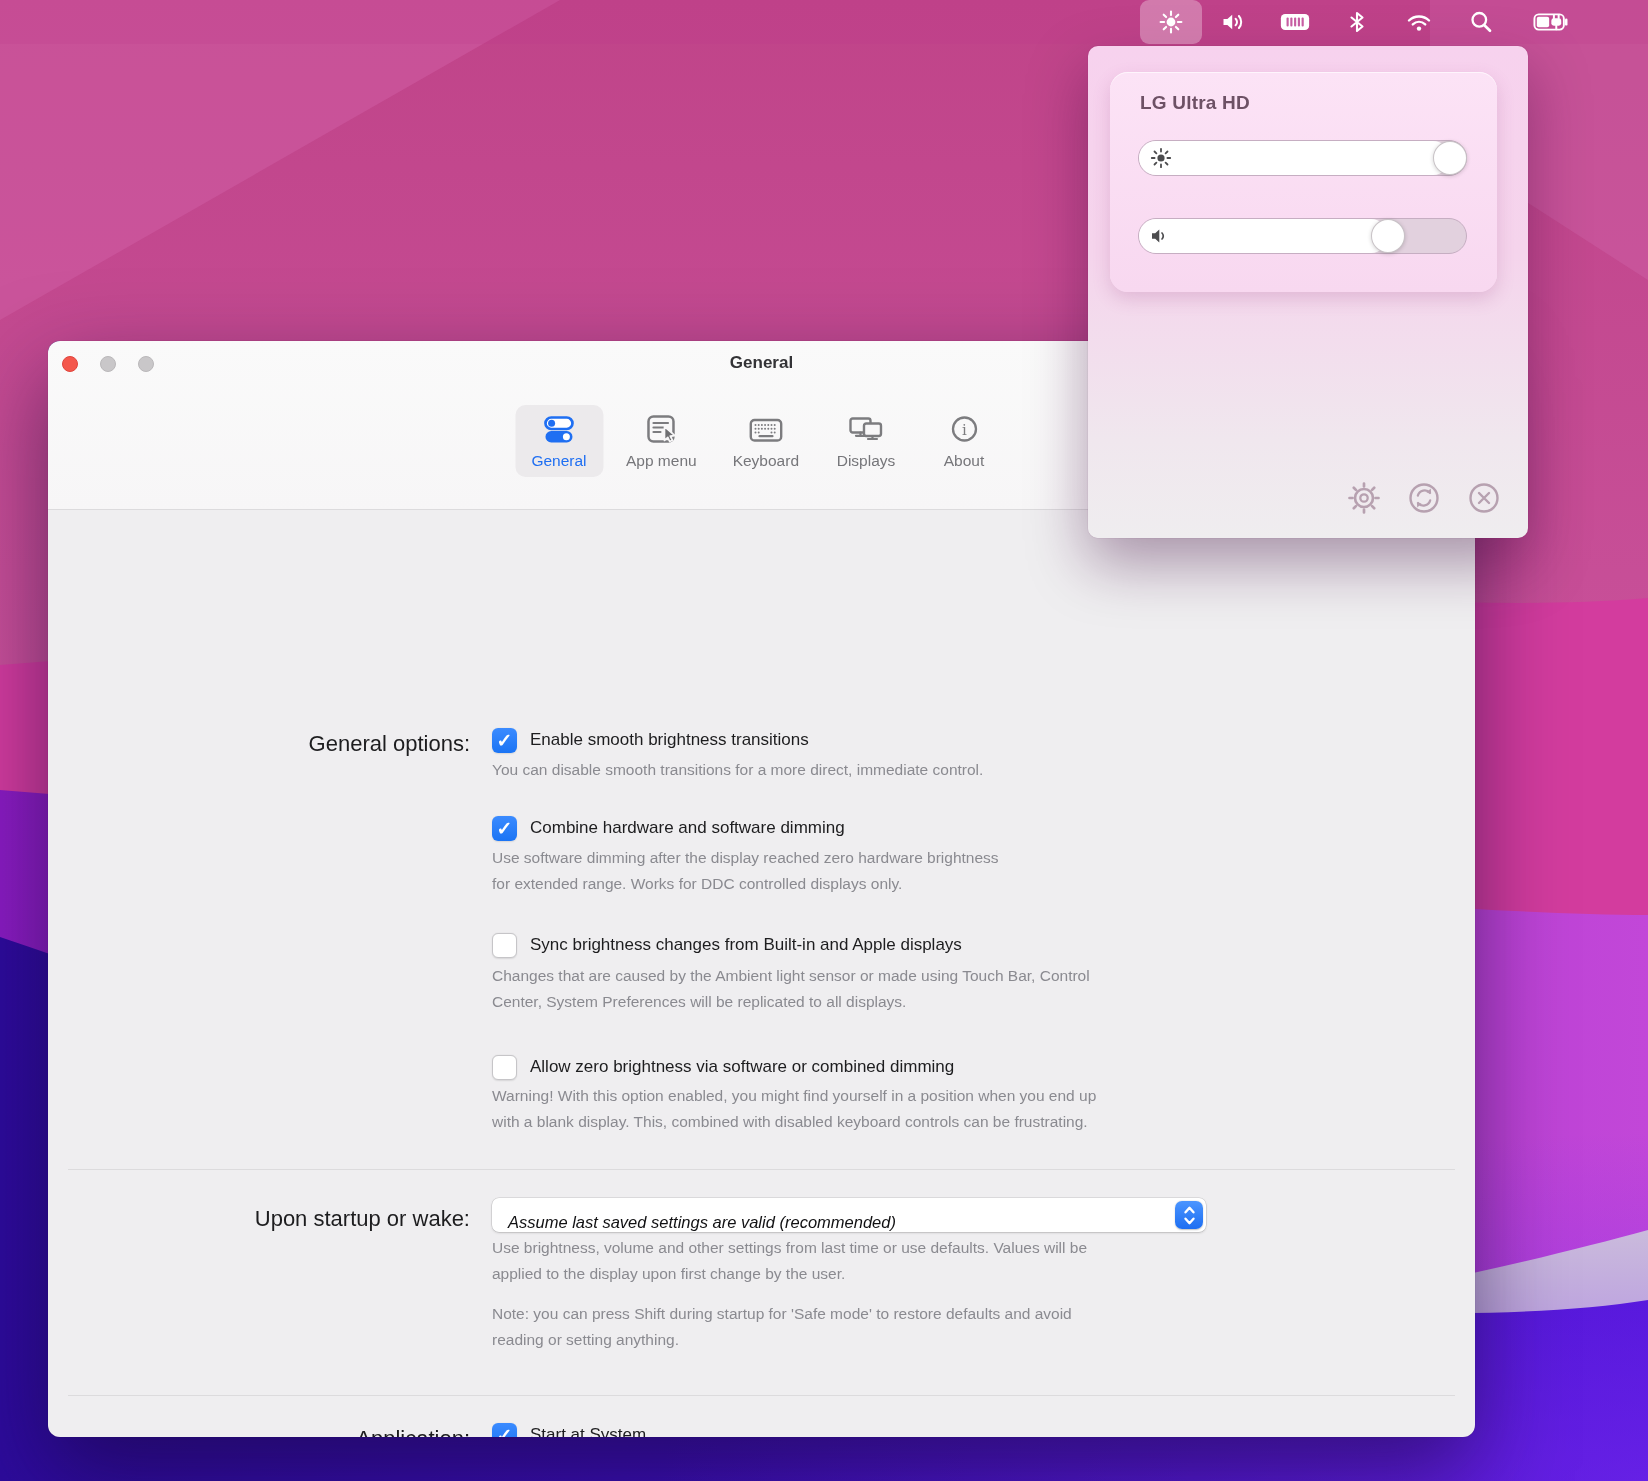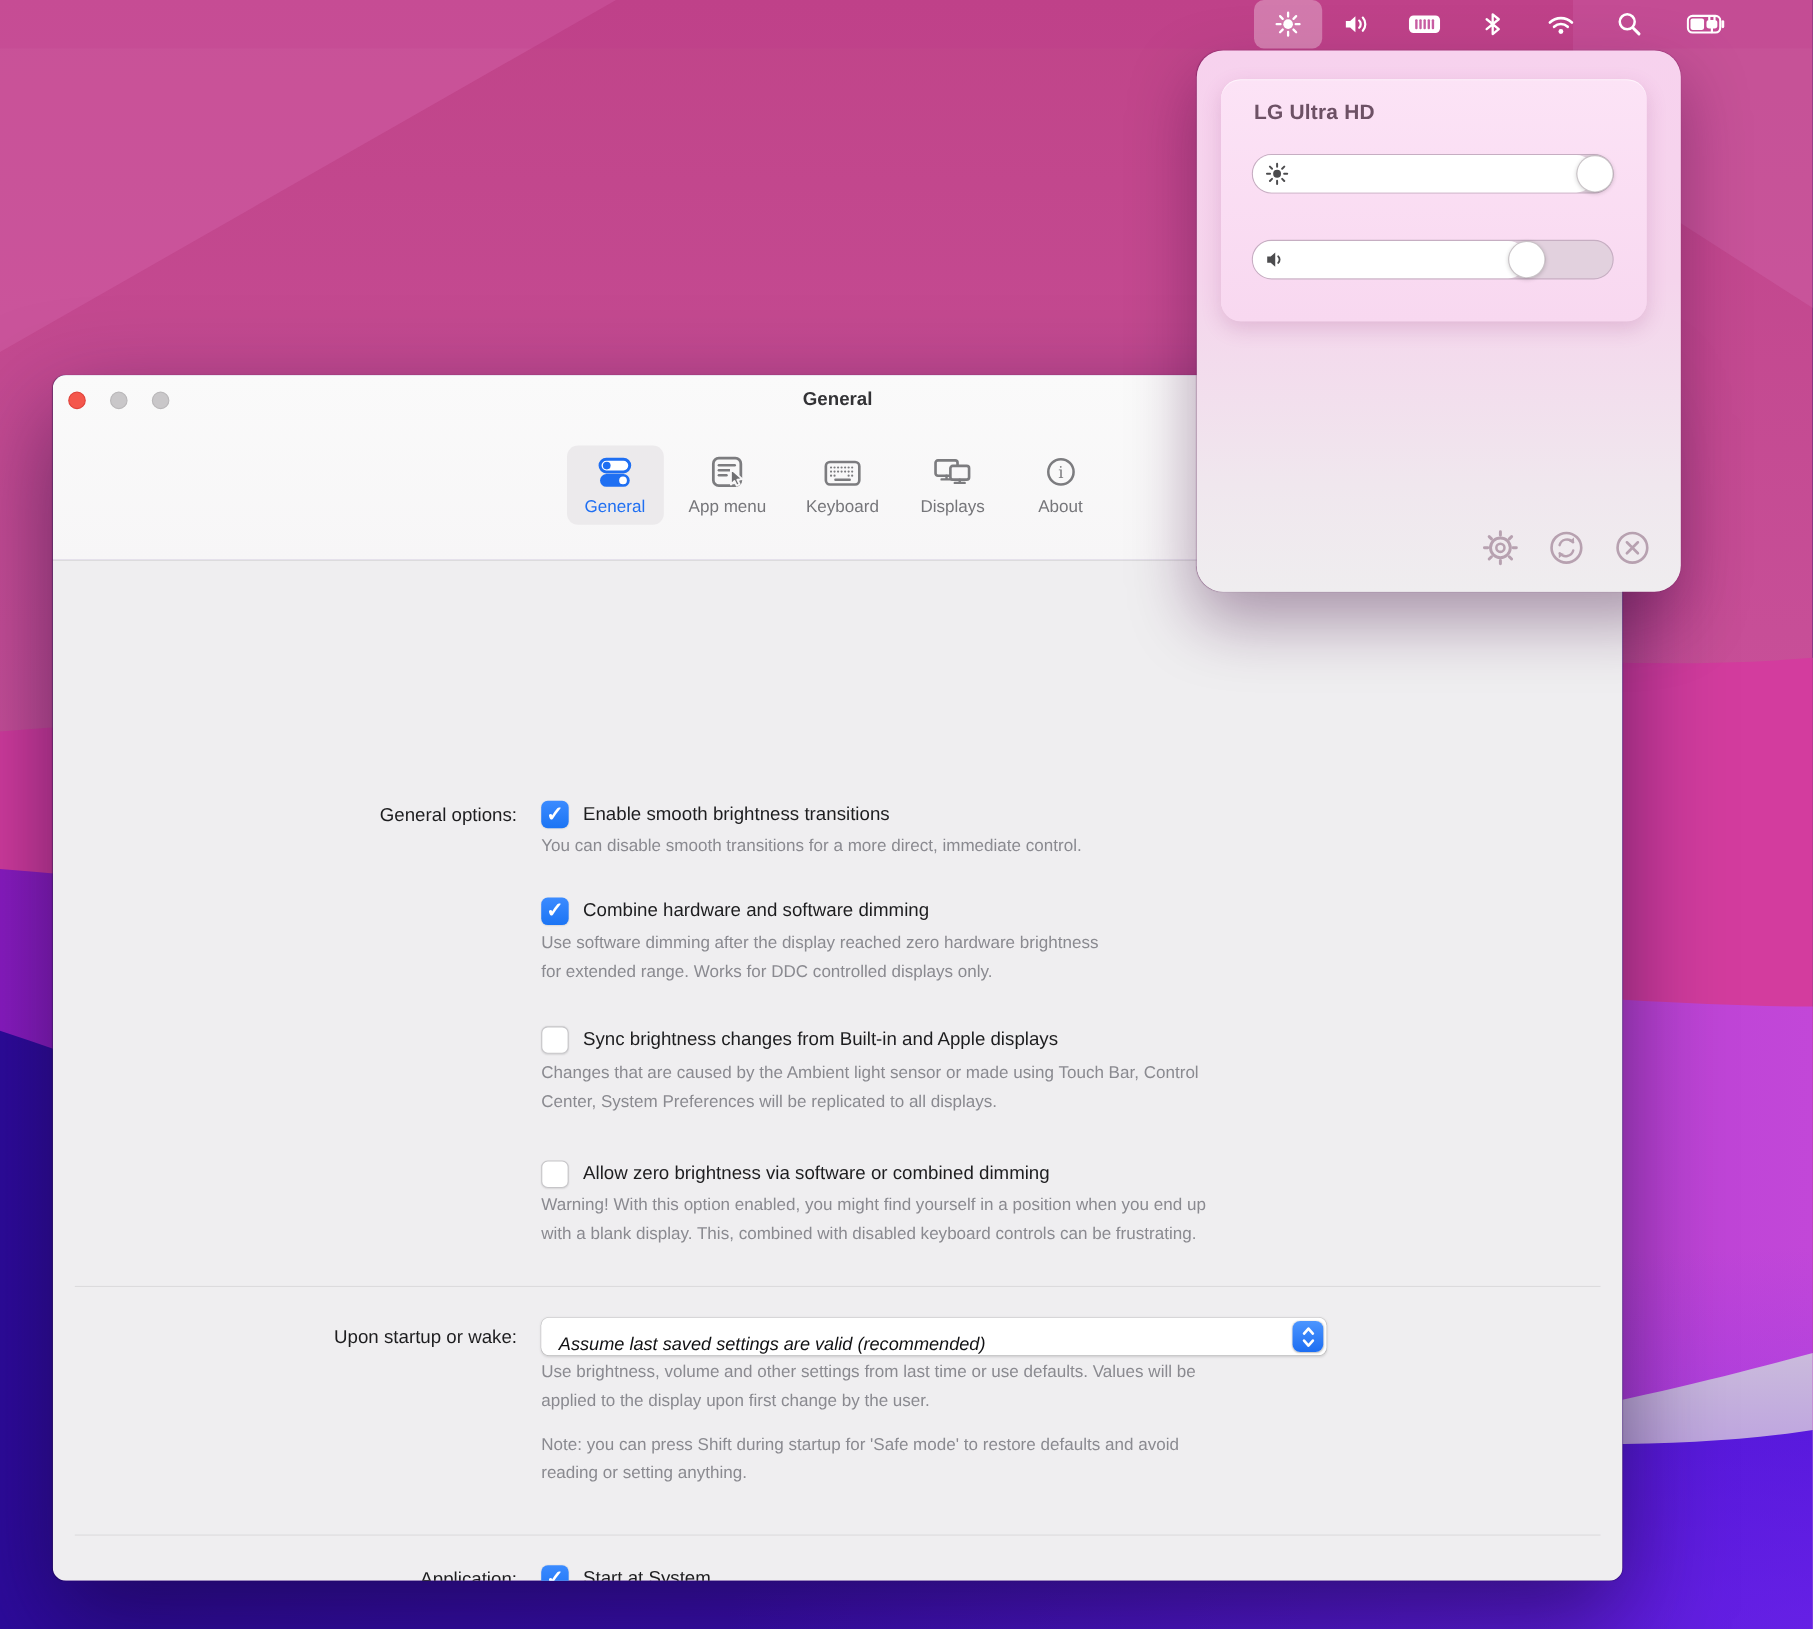--- a/index.html
+++ b/index.html
@@ -16,21 +16,21 @@
     background:rgba(186,58,140,0.18);
   }
   .menubar-items{position:absolute;top:0;left:1140px;height:44px;display:flex;align-items:center;}
   .mb-item{width:62px;height:44px;display:flex;align-items:center;justify-content:center;border-radius:9px;}
   .mb-item.battery{width:80px;}
   .mb-item.active{background:rgba(255,255,255,0.30);}
   .mb-item svg{display:block;}
   
   .popover{
     position:absolute;left:1088px;top:46px;width:440px;height:492px;z-index:20;
-    border-radius:24px;
+    border-radius:10px;
     background:linear-gradient(180deg,#f7d2ee 0%,#f5d4ec 42%,#f0e7ee 80%,#efedef 100%);
     box-shadow:0 25px 60px rgba(60,8,60,0.40), 0 0 1px rgba(90,20,80,0.45);
   }
   .display-card{
     position:absolute;left:22px;width:387px;border-radius:18px;
     box-shadow:0 7px 18px rgba(150,60,125,0.20), inset 0 1px 0 rgba(255,255,255,0.65);
   }
   .card-1{top:26px;height:220px;background:linear-gradient(180deg,#fce3f6 0%,#f8d8f0 100%);}
   .card-2{top:276px;height:133px;background:linear-gradient(180deg,#fadef3 0%,#f3e7f0 70%,#f1ebef 100%);}
   .card-title{
@@ -84,21 +84,21 @@
     padding:6px 13px 7px;border-radius:10px;min-width:62px;
   }
   .tab.selected{background:#eceaec;}
   .tab-icon{height:38px;display:flex;align-items:center;justify-content:center;}
   .tab-label{font-size:15.5px;color:#76767a;white-space:nowrap;}
   .tab.selected .tab-label{color:#1f6ff2;}
   
   .win-content{position:absolute;left:0;top:169px;right:0;bottom:0;background:#efeef0;}
   .col-label{
     position:absolute;left:0;width:422px;text-align:right;
-    font-size:17px;color:#1d1d1f;
+    font-size:22px;color:#1d1d1f;
   }
   .cb-row{position:absolute;left:444px;height:26px;display:flex;align-items:center;gap:13px;}
   .cb{
     width:25px;height:25px;border-radius:6px;background:#fff;flex:0 0 auto;
     border:1px solid #c6c5c8;box-sizing:border-box;position:relative;
     box-shadow:0 .5px 1.5px rgba(0,0,0,0.10);
   }
   .cb.checked{background:linear-gradient(180deg,#3b8bff,#1b74f4);border:none;}
   .cb.checked::after{
     content:"✓";position:absolute;left:0;top:0;width:100%;height:100%;

